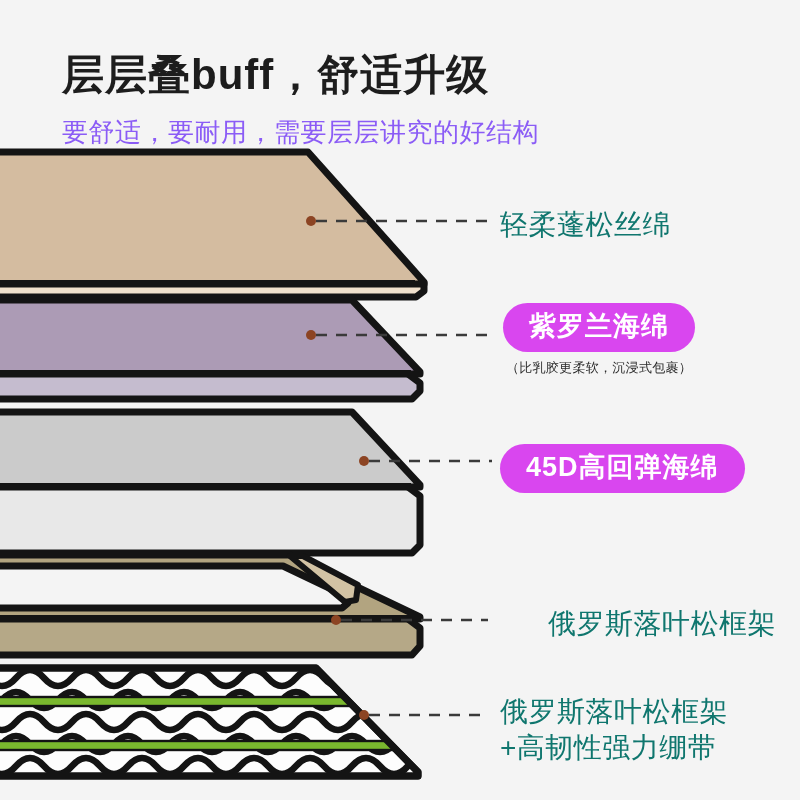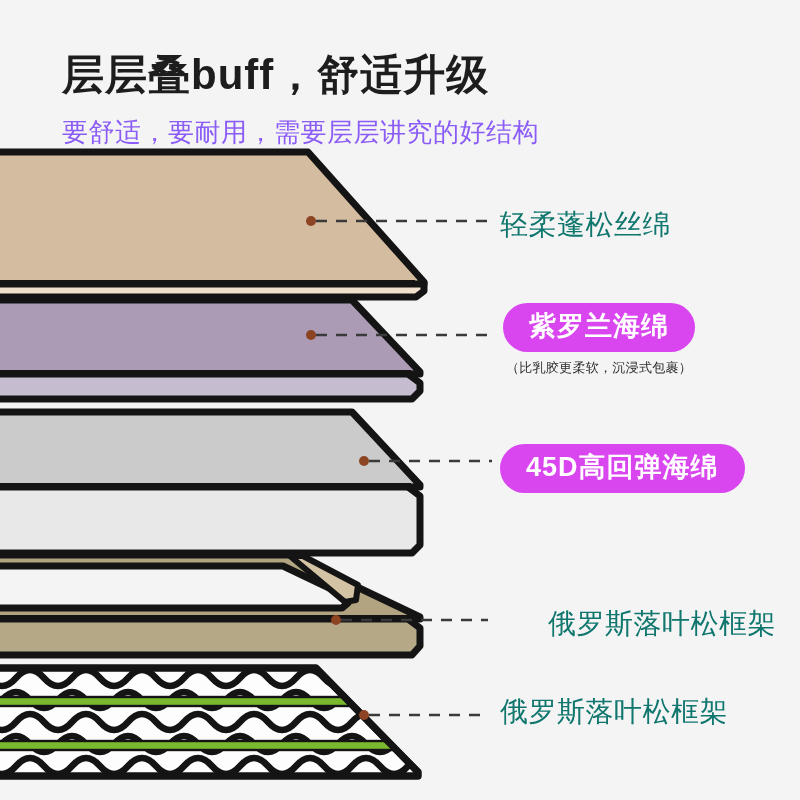--- a/index.html
+++ b/index.html
@@ -209,15 +209,16 @@
   </div>
 
   <div class="callout" id="callout-foam45d">
     <span class="badge">45D高回弹海绵</span>
   </div>
 
   <div class="callout callout-plain" id="callout-frame">俄罗斯落叶松框架</div>
 
   <div class="callout callout-plain" id="callout-spring">
     <div>俄罗斯落叶松框架</div>
+    <div>+高韧性强力绷带</div>
   </div>
 
 </div>
 
 </body></html>

